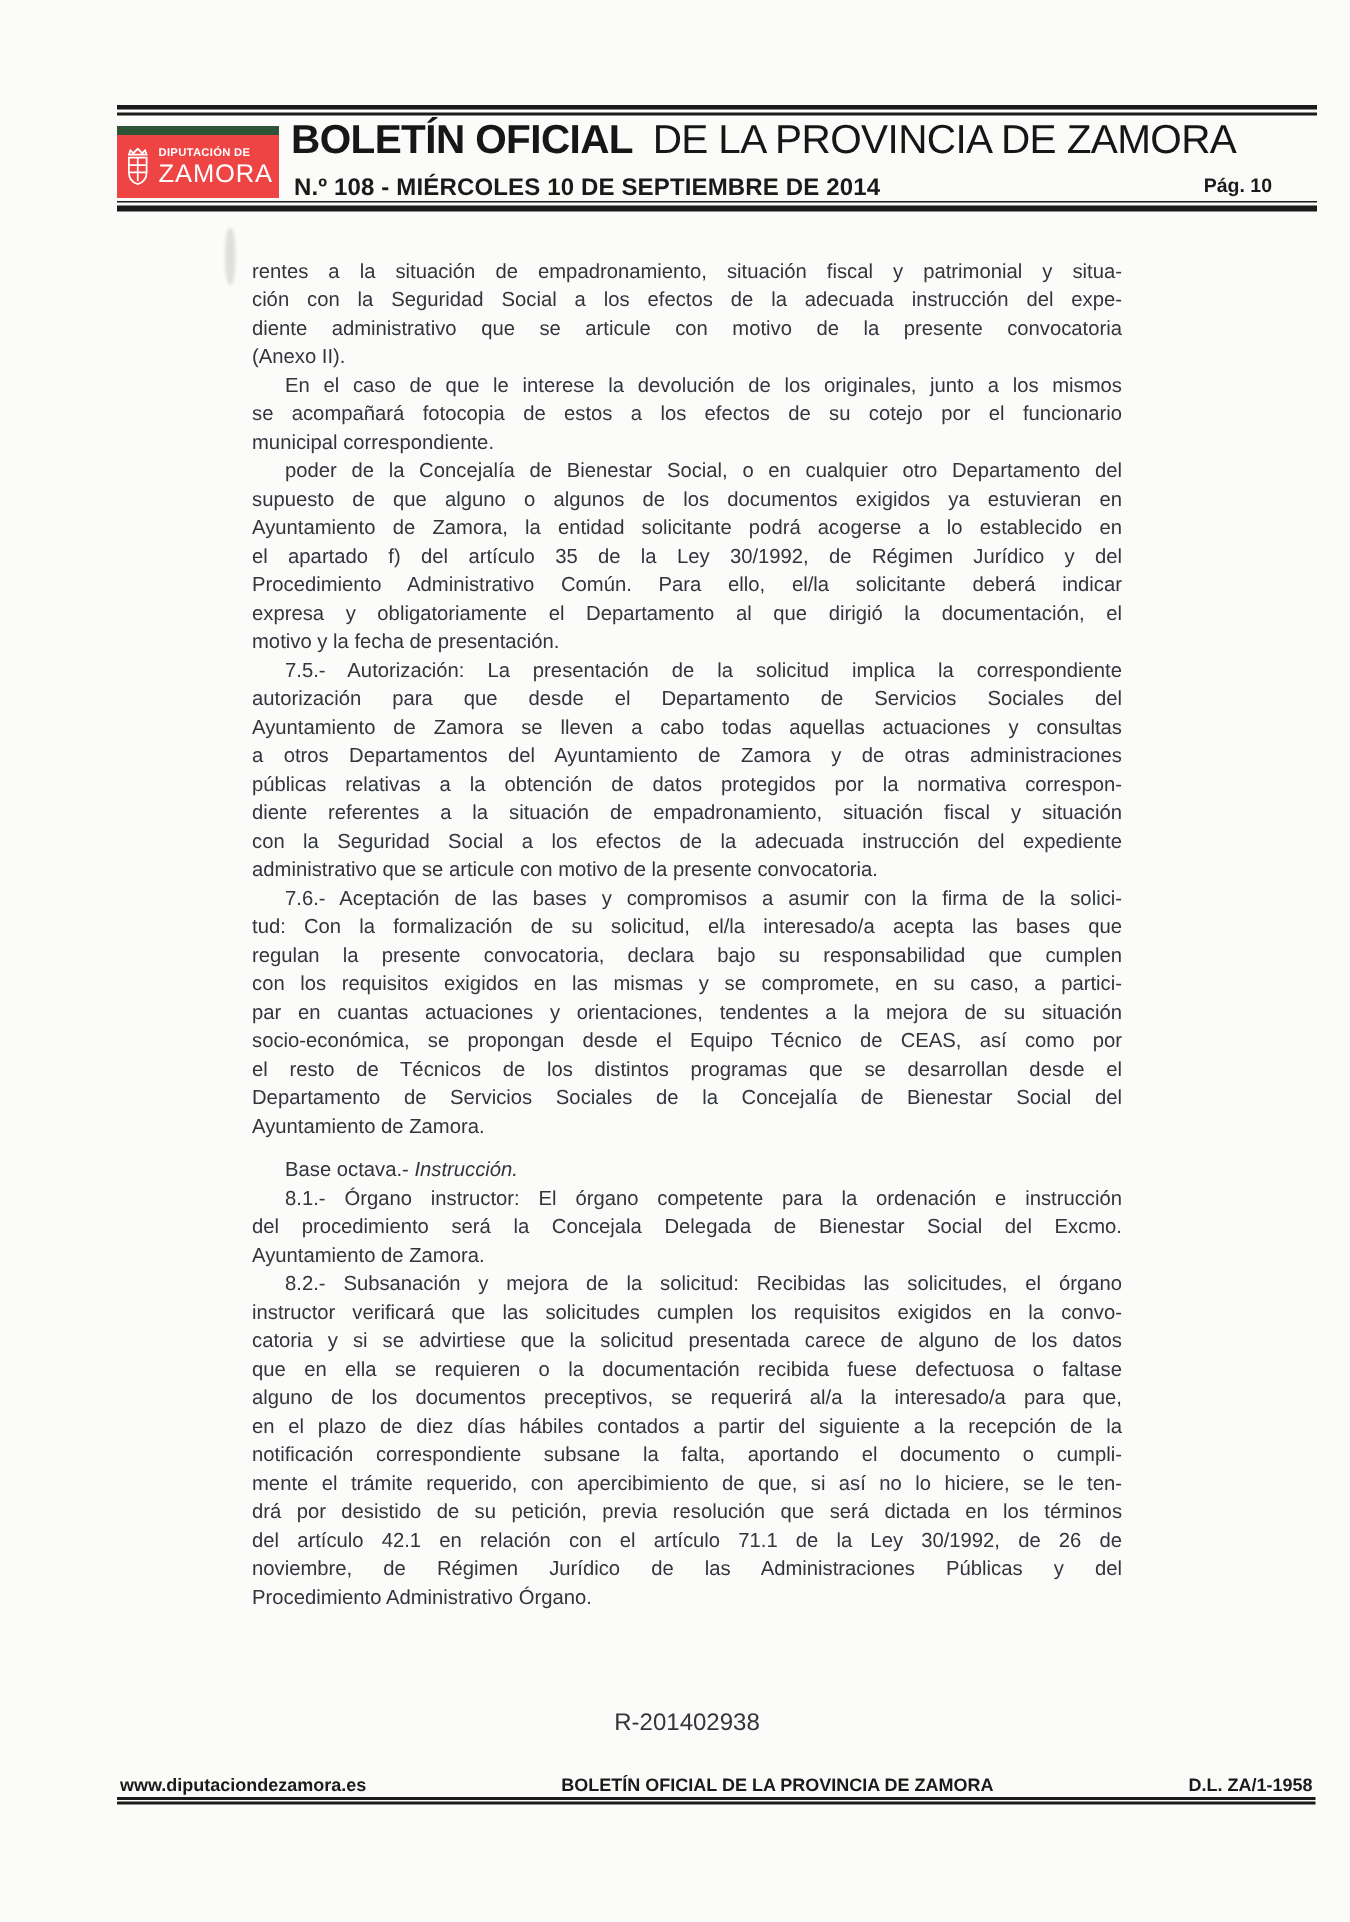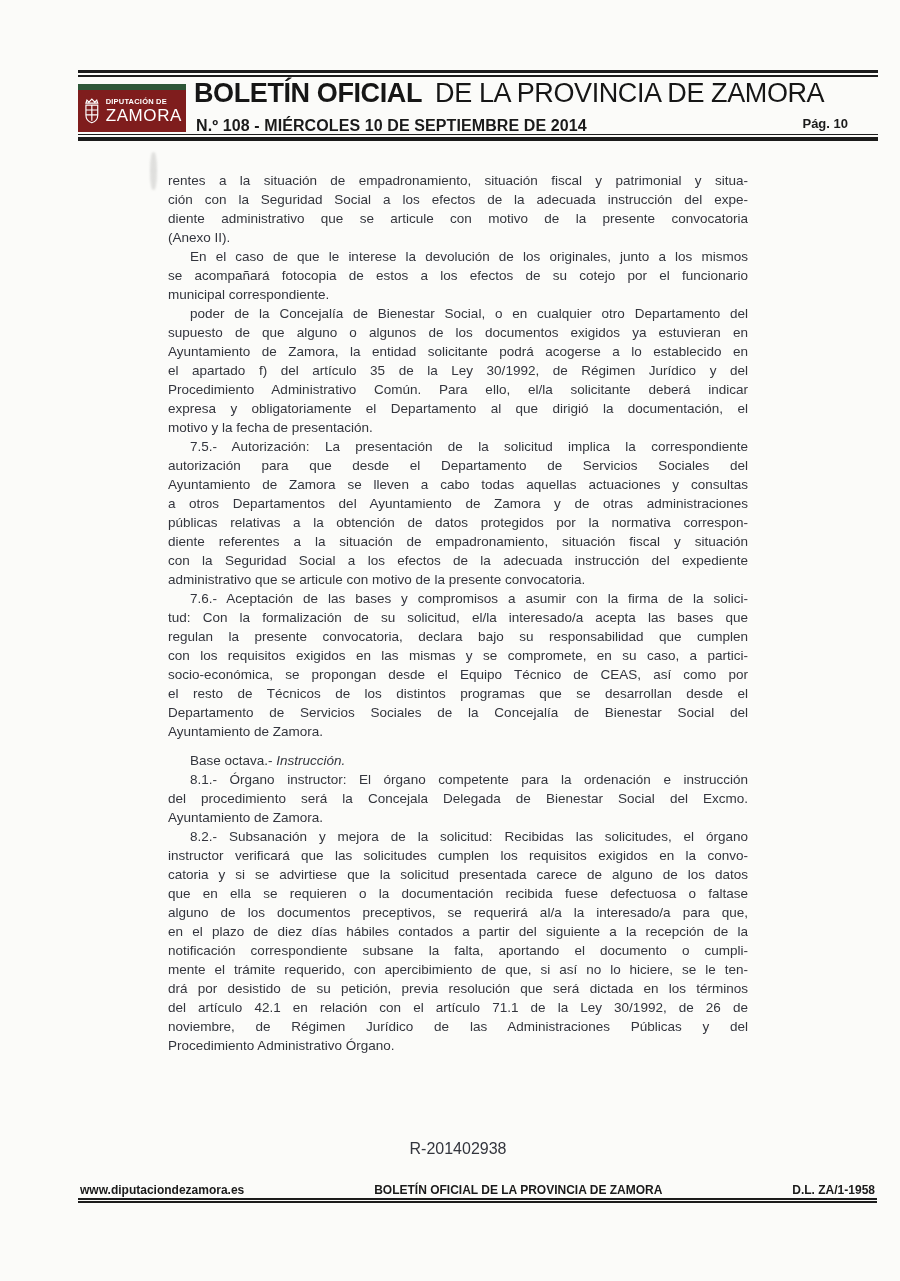--- a/index.html
+++ b/index.html
@@ -72,21 +72,21 @@
 <div class="page">
 
   <div class="rule rule-top">
     <div class="bar b1"></div>
     <div class="sp"></div>
     <div class="bar b2"></div>
   </div>
 
   <div class="logo">
     <div class="logo-green" id="logo-green" style="background: rgb(45, 86, 56);"></div>
-    <div class="logo-red" id="logo-red" style="background: #7f1d1d;">
+    <div class="logo-red" id="logo-red" style="background: #ef4444;">
       <svg width="20" height="28" viewBox="0 0 20 28">
         <g stroke="#ffffff" fill="none" stroke-width="1.2">
           <path d="M4 6 L5 3 L7 5 L10 2 L13 5 L15 3 L16 6 Z"></path>
           <path d="M4 8 h12 v10 q0 6 -6 8 q-6 -2 -6 -8 Z"></path>
           <path d="M4 13 h12 M10 8 v16 M4 18 h12"></path>
         </g>
       </svg>
       <div class="logo-text">
         <span class="logo-l1">DIPUTACIÓN DE</span>
         <span class="logo-l2">ZAMORA</span>
@@ -138,20 +138,21 @@
         <div class="line">públicas relativas a la obtención de datos protegidos por la normativa correspon-</div>
         <div class="line">diente referentes a la situación de empadronamiento, situación fiscal y situación</div>
         <div class="line">con la Seguridad Social a los efectos de la adecuada instrucción del expediente</div>
         <div class="line last">administrativo que se articule con motivo de la presente convocatoria.</div>
       </div>
       <div class="para indent">
         <div class="line">7.6.- Aceptación de las bases y compromisos a asumir con la firma de la solici-</div>
         <div class="line">tud: Con la formalización de su solicitud, el/la interesado/a acepta las bases que</div>
         <div class="line">regulan la presente convocatoria, declara bajo su responsabilidad que cumplen</div>
         <div class="line">con los requisitos exigidos en las mismas y se compromete, en su caso, a partici-</div>
+        <div class="line">par en cuantas actuaciones y orientaciones, tendentes a la mejora de su situación</div>
         <div class="line">socio-económica, se propongan desde el Equipo Técnico de CEAS, así como por</div>
         <div class="line">el resto de Técnicos de los distintos programas que se desarrollan desde el</div>
         <div class="line">Departamento de Servicios Sociales de la Concejalía de Bienestar Social del</div>
         <div class="line last">Ayuntamiento de Zamora.</div>
       </div>
       <div class="para indent gap">
         <div class="line last"><span>Base octava.- </span><span class="it">Instrucción.</span></div>
       </div>
       <div class="para indent">
         <div class="line">8.1.- Órgano instructor: El órgano competente para la ordenación e instrucción</div>

